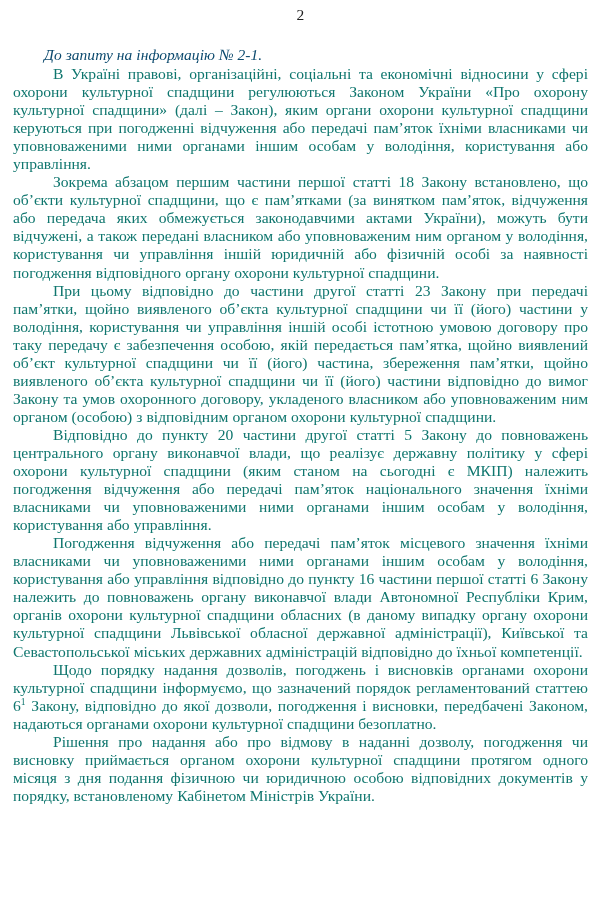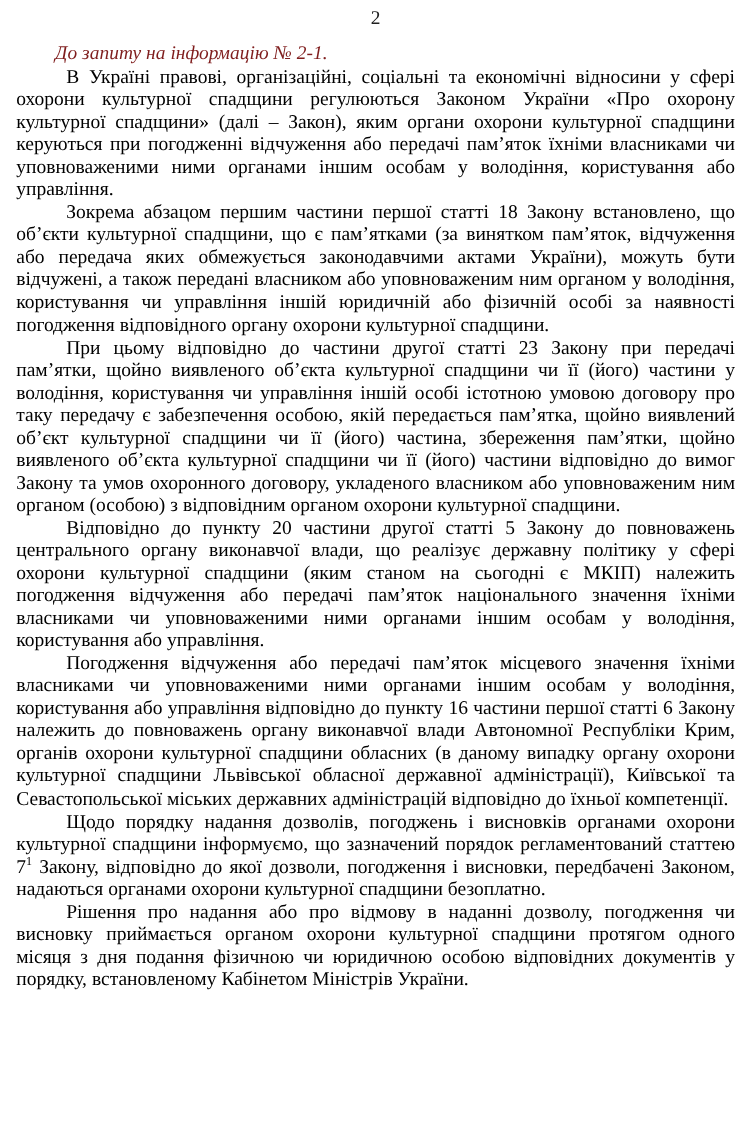--- a/index.html
+++ b/index.html
@@ -27,35 +27,35 @@
     font-size: 15.5px;
     line-height: 18px;
     padding-top: 6px;
     letter-spacing: 0.2px;
     color: #202020;
   }
   .ref-line {
     font-style: italic;
     font-size: 15.5px;
     line-height: 18px;
-    margin-top: 10px;
+    margin-top: 22px;
     text-indent: 31px;
-    color: #7f1d1d;
+    color: #0c4a6e;
     letter-spacing: 0.05px;
   }
   .body-text {
     margin-top: 1px;
   }
   p.para {
     margin: 0;
     font-size: 15.6px;
     line-height: 18.05px;
     text-align: justify;
     text-indent: 40px;
-    color: #000000;
+    color: #0f766e;
     word-spacing: 0.1px;
     -webkit-hyphens: none;
     hyphens: none;
   }
   p.para.first {
     margin-top: 0;
   }
   .u {
     text-underline-offset: 2px;
   }
@@ -79,20 +79,20 @@
     <p class="para first">В Україні правові, організаційні, соціальні та економічні відносини у сфері охорони культурної спадщини регулюються Законом України «Про охорону культурної спадщини» (далі – Закон), яким органи охорони культурної спадщини керуються при погодженні відчуження або передачі пам’яток їхніми власниками чи уповноваженими ними органами іншим особам у володіння, користування або управління.</p>
 
     <p class="para"><span>Зокрема абзацом першим частини першої статті 18 Закону встановлено, що об’єкти культурної спадщини, що є пам’ятками (</span><span class="u">за винятком пам’яток, відчуження або передача яких обмежується законодавчими актами України</span><span>), можуть бути відчужені, а також передані власником або уповноваженим ним органом у володіння, користування чи управління іншій юридичній або фізичній особі за наявності погодження відповідного органу охорони культурної спадщини.</span></p>
 
     <p class="para">При цьому відповідно до частини другої статті 23 Закону при передачі пам’ятки, щойно виявленого об’єкта культурної спадщини чи її (його) частини у володіння, користування чи управління іншій особі істотною умовою договору про таку передачу є забезпечення особою, якій передається пам’ятка, щойно виявлений об’єкт культурної спадщини чи її (його) частина, збереження пам’ятки, щойно виявленого об’єкта культурної спадщини чи її (його) частини відповідно до вимог Закону та умов охоронного договору, укладеного власником або уповноваженим ним органом (особою) з відповідним органом охорони культурної спадщини.</p>
 
     <p class="para">Відповідно до пункту 20 частини другої статті 5 Закону до повноважень центрального органу виконавчої влади, що реалізує державну політику у сфері охорони культурної спадщини (яким станом на сьогодні є МКІП) належить погодження відчуження або передачі пам’яток національного значення їхніми власниками чи уповноваженими ними органами іншим особам у володіння, користування або управління.</p>
 
     <p class="para">Погодження відчуження або передачі пам’яток місцевого значення їхніми власниками чи уповноваженими ними органами іншим особам у володіння, користування або управління відповідно до пункту 16 частини першої статті 6 Закону належить до повноважень органу виконавчої влади Автономної Республіки Крим, органів охорони культурної спадщини обласних (в даному випадку органу охорони культурної спадщини Львівської обласної державної адміністрації), Київської та Севастопольської міських державних адміністрацій відповідно до їхньої компетенції.</p>
 
-    <p class="para"><span>Щодо порядку надання дозволів, погоджень і висновків органами охорони культурної спадщини інформуємо, що зазначений порядок регламентований статтею 7</span><sup class="supnum">1</sup><span> Закону, відповідно до якої дозволи, погодження і висновки, передбачені Законом, надаються органами охорони культурної спадщини безоплатно.</span></p>
+    <p class="para"><span>Щодо порядку надання дозволів, погоджень і висновків органами охорони культурної спадщини інформуємо, що зазначений порядок регламентований статтею 6</span><sup class="supnum">1</sup><span> Закону, відповідно до якої дозволи, погодження і висновки, передбачені Законом, надаються органами охорони культурної спадщини безоплатно.</span></p>
 
     <p class="para">Рішення про надання або про відмову в наданні дозволу, погодження чи висновку приймається органом охорони культурної спадщини протягом одного місяця з дня подання фізичною чи юридичною особою відповідних документів у порядку, встановленому Кабінетом Міністрів України.</p>
 
 
 
   </div>
 </div>
 
 </body></html>

